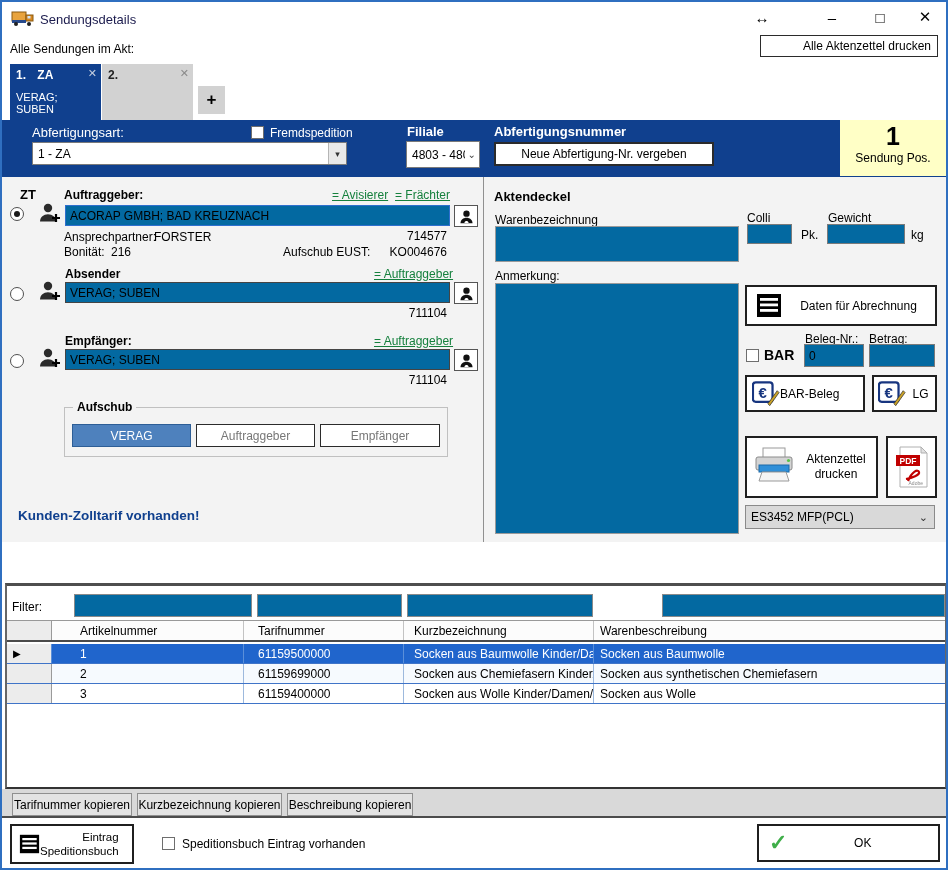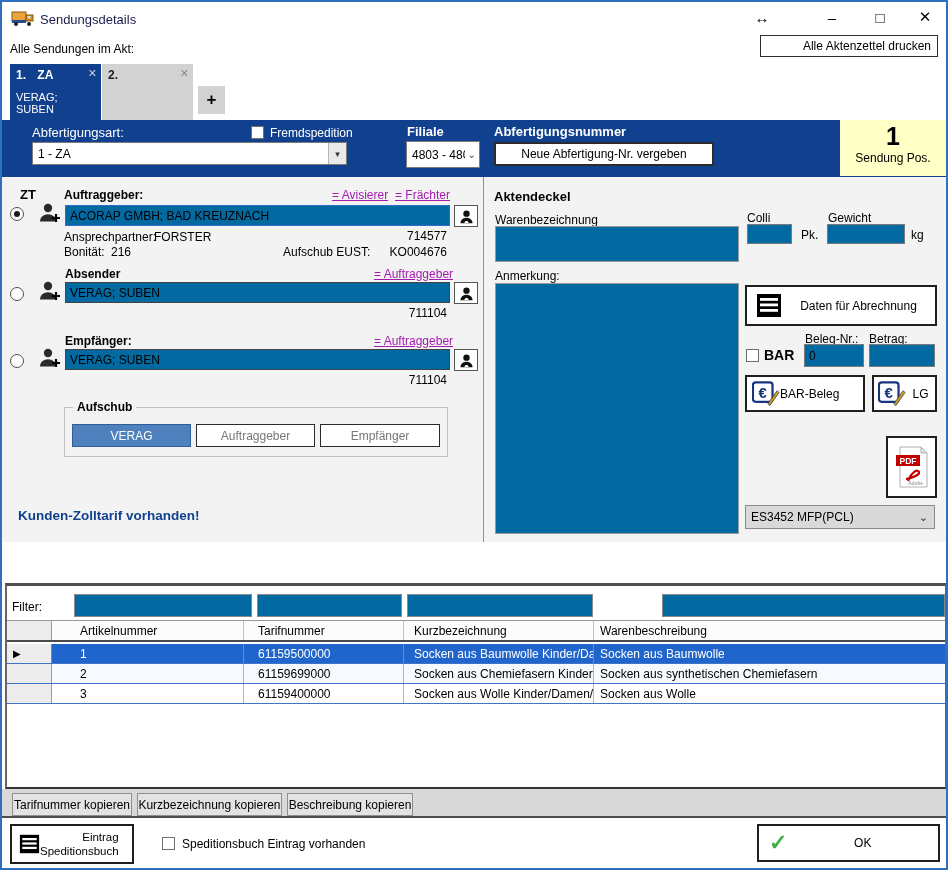--- a/index.html
+++ b/index.html
@@ -8,21 +8,21 @@
   .abs{position:absolute;}
   .lbl{font-size:12px;white-space:nowrap;}
   .b{font-weight:bold;}
   .w{color:#fff;}
   .nav{background:#10408e;}
   .btn{display:flex;align-items:center;justify-content:center;background:#fff;border:1px solid #2b2b2b;
        font-size:12px;box-sizing:border-box;cursor:pointer;white-space:nowrap;}
   .btn2{border-width:2px;border-color:#1f1f1f;}
   .field{border:1px solid #7a7a7a;background:#0369a1;font:12px "Liberation Sans",sans-serif;padding:0 4px;box-sizing:border-box;}
   .focusblue{border:1px solid #2e6fce;}
-  .link{font-size:12px;color:#a21caf;text-decoration:underline;white-space:nowrap;cursor:pointer;}
+  .link{font-size:12px;color:#15803d;text-decoration:underline;white-space:nowrap;cursor:pointer;}
   .cb{background:#fff;border:1px solid #6e6e6e;width:13px;height:13px;box-sizing:border-box;cursor:pointer;}
   .radio{width:14px;height:14px;border-radius:50%;border:1px solid #505050;background:#fff;box-sizing:border-box;cursor:pointer;}
   .radio.on::after{content:"";display:block;width:6px;height:6px;margin:3px;border-radius:50%;background:#1a1a1a;}
   .combo{display:flex;align-items:center;background:#fff;border:1px solid #7a7a7a;box-sizing:border-box;font-size:12px;cursor:pointer;}
   .combo .txt{flex:1;padding:0 5px;overflow:hidden;white-space:nowrap;}
   .combo .arr{width:17px;align-self:stretch;display:flex;align-items:center;justify-content:center;
               background:#e9e9e9;border-left:1px solid #b5b5b5;font-size:9px;color:#333;}
   .wctl{width:30px;height:22px;display:flex;align-items:center;justify-content:center;font-size:15px;cursor:pointer;}
   .tab{box-sizing:border-box;padding:4px 6px;cursor:pointer;}
   .panelbg{background:#f3f3f3;}
@@ -230,20 +230,35 @@
     <span style="margin-left:4px;display:flex;">
       <svg width="28" height="27" viewBox="0 0 30 28">
           <rect x="1" y="2" width="21" height="21" rx="3" fill="#fff" stroke="#17357f" stroke-width="2.4"></rect>
           <text x="11.5" y="19" font-size="16" font-weight="bold" fill="#17357f" text-anchor="middle">€</text>
           <path d="M17 25 L27 11 L29 13 L19 27 Z" fill="#caa227" stroke="#333" stroke-width="0.8"></path>
         </svg>
     </span>
     <span style="flex:1;text-align:center;">LG</span>
   </div>
 
+  <div class="abs btn btn2" style="left:743px;top:434px;width:133px;height:62px;justify-content:flex-start;">
+    <span style="margin-left:5px;display:flex;">
+      <svg width="44" height="44" viewBox="0 0 44 44">
+        <rect x="11" y="3" width="22" height="11" fill="#fdfdfd" stroke="#9a9a9a"></rect>
+        <rect x="4" y="12" width="36" height="13" rx="2" fill="#d4d4d4" stroke="#8a8a8a"></rect>
+        <circle cx="36.5" cy="15.5" r="1.6" fill="#59c34a"></circle>
+        <rect x="7" y="20" width="30" height="7" fill="#2f8fd8" stroke="#1d6aa8"></rect>
+        <path d="M10 27 L34 27 L37 36 L7 36 Z" fill="#f4f4f4" stroke="#9a9a9a"></path>
+      </svg>
+    </span>
+    <span style="flex:1;text-align:center;line-height:15px;">
+      <div>Aktenzettel</div>
+      <div>drucken</div>
+    </span>
+  </div>
   <div class="abs btn btn2" style="left:884px;top:434px;width:51px;height:62px;">
     <span style="display:flex;">
       <svg width="36" height="44" viewBox="0 0 36 44">
         <path d="M6 2 L27 2 L33 8 L33 42 L6 42 Z" fill="#fff" stroke="#b0b0b0"></path>
         <path d="M27 2 L27 8 L33 8 Z" fill="#e2e2e2" stroke="#b0b0b0"></path>
         <rect x="2" y="10" width="24" height="11" fill="#c00000"></rect>
         <text x="14" y="19" font-size="8.5" font-weight="bold" fill="#fff" text-anchor="middle">PDF</text>
         <path d="M14 36 C18 26 24 24 25 27 C26 30 18 33 12 34" fill="none" stroke="#c00000" stroke-width="2.2"></path>
         <text x="29" y="40" font-size="5" fill="#888" text-anchor="end">Adobe</text>
       </svg>

